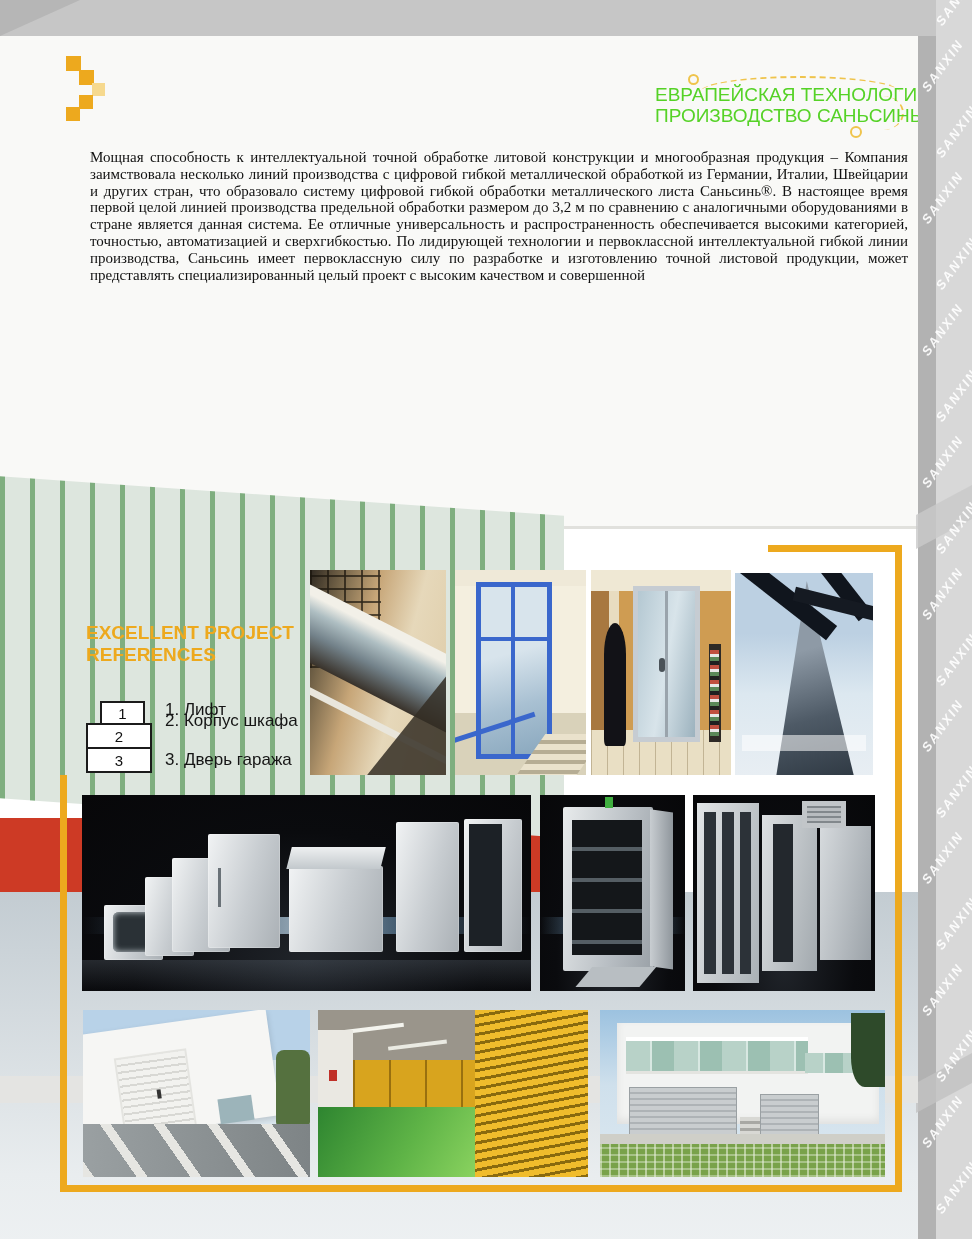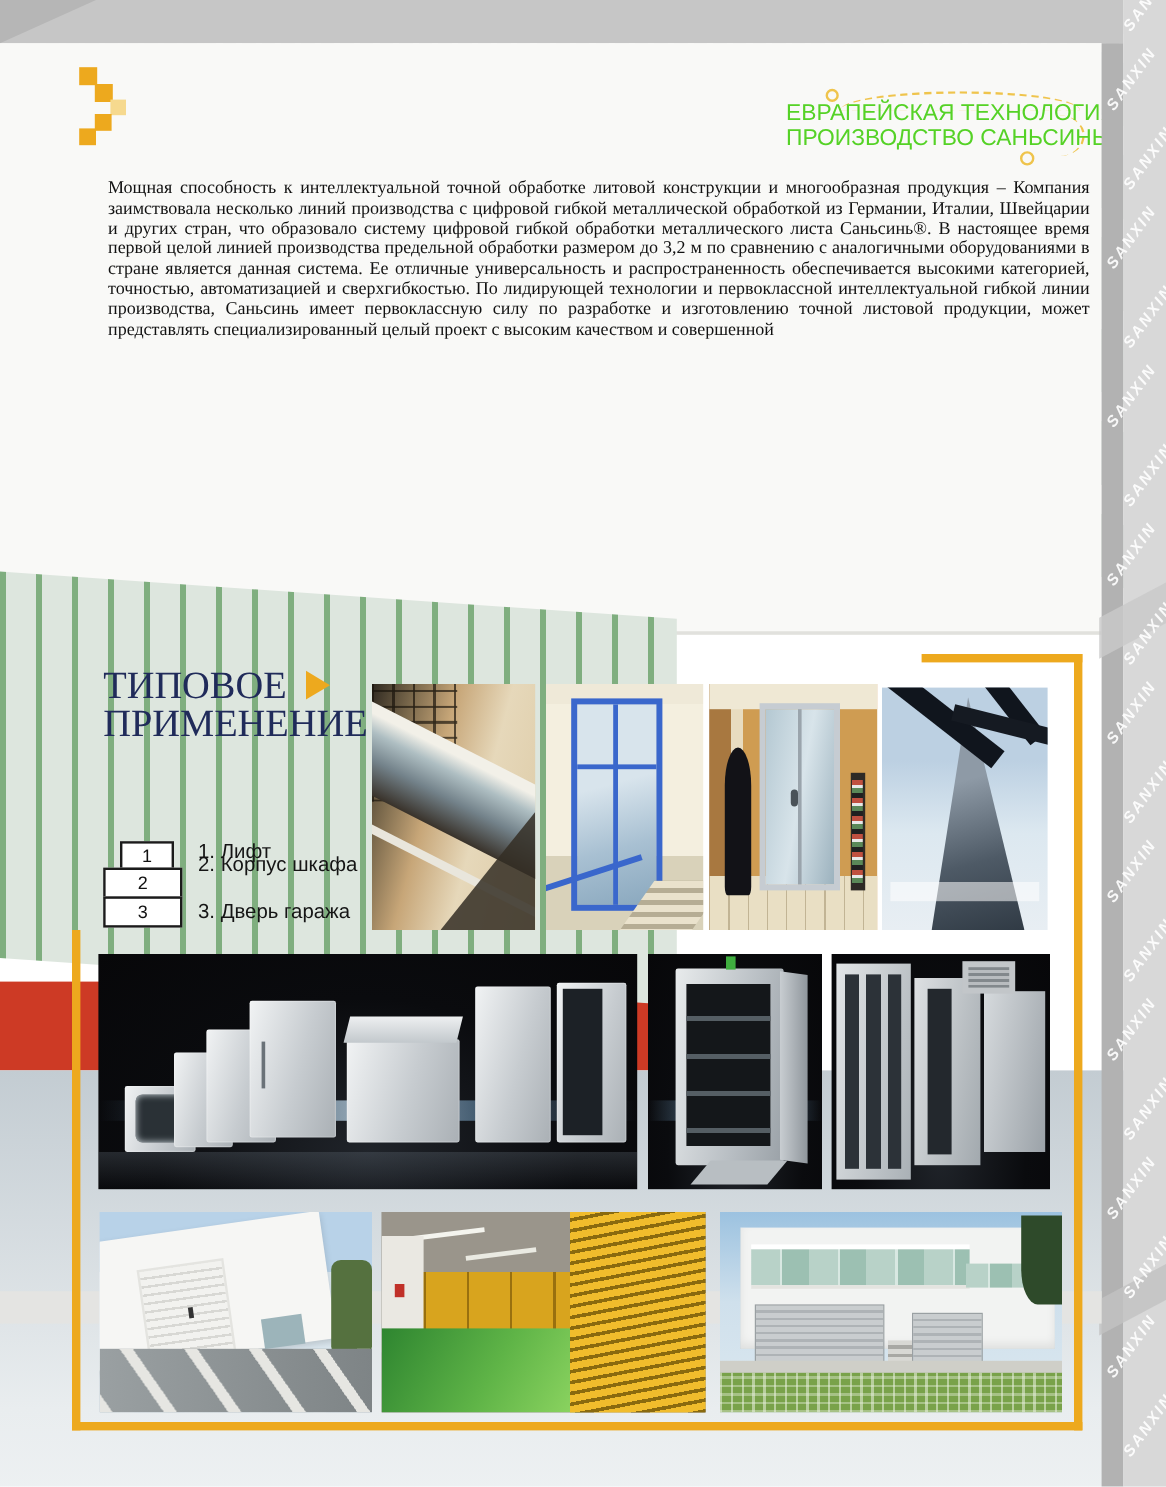--- a/index.html
+++ b/index.html
@@ -263,24 +263,24 @@
     <span class="foto">
       <span class="fph">
         </span></span></p>
     <div class="fc"></div>
         <div class="fwall"></div>
         <div class="fcrane"></div>
         <div class="ffloor"></div>
 
   <p></p>
 
-  <h2 class="abs h2">
-    <span>ТИПОВОЕ</span><span class="tri"></span><br>
-    <span>ПРИМЕНЕНИЕ</span>
-  </h2>
+  <div class="abs s2sub">
+    <div>EXCELLENT PROJECT</div>
+    <div>REFERENCES</div>
+  </div>
 
   <div class="lbox lb1">1</div>
   <div class="lbox lb2">2</div>
   <div class="lbox lb3">3</div>
   <div class="llabel ll1">1. Лифт</div>
   <div class="llabel ll2">2. Корпус шкафа</div>
   <div class="llabel ll3">3. Дверь гаража</div>
 
   <div class="abs yf yf-top"></div>
   <div class="abs yf yf-right"></div>

